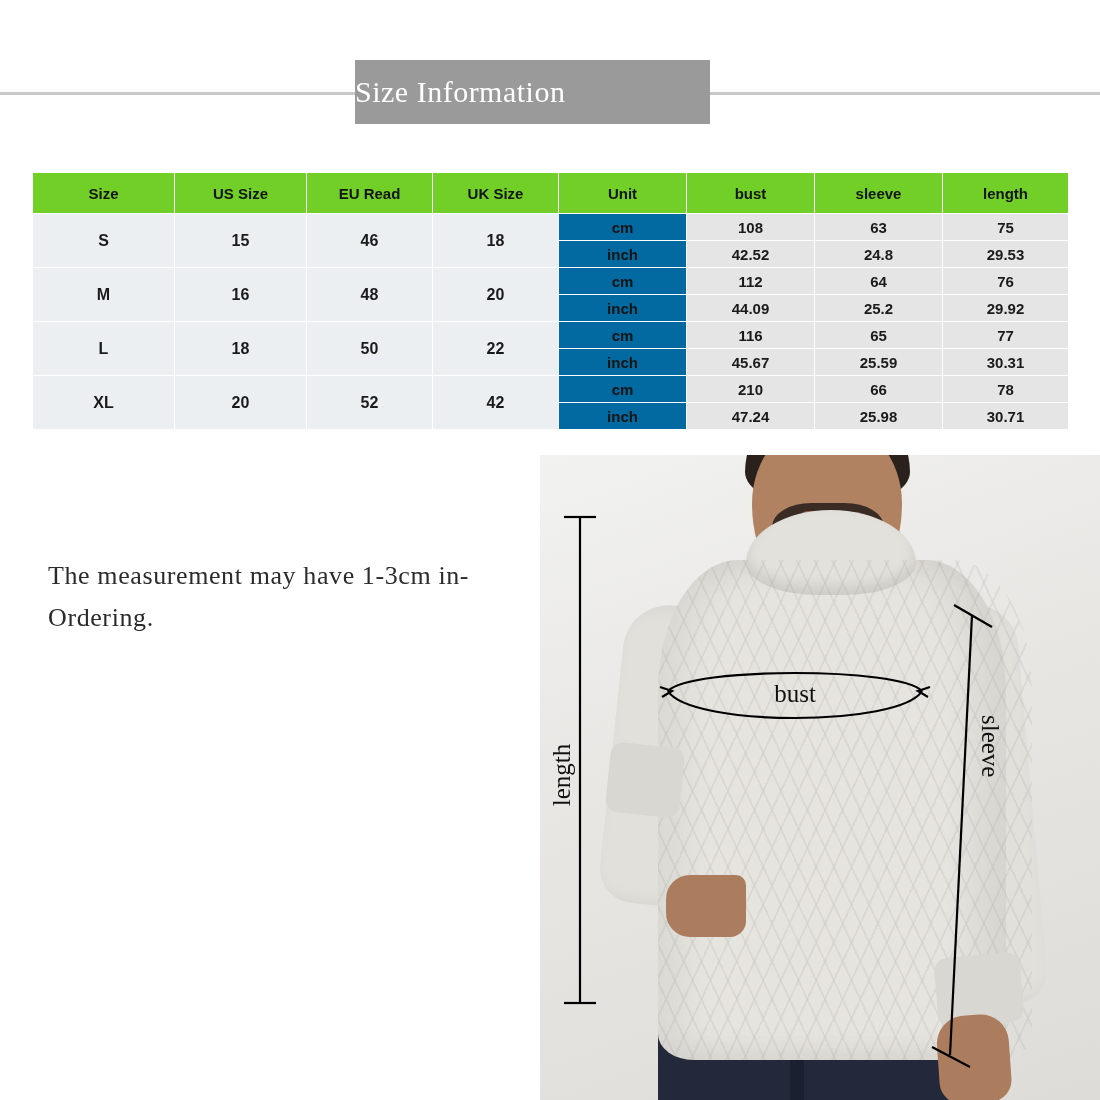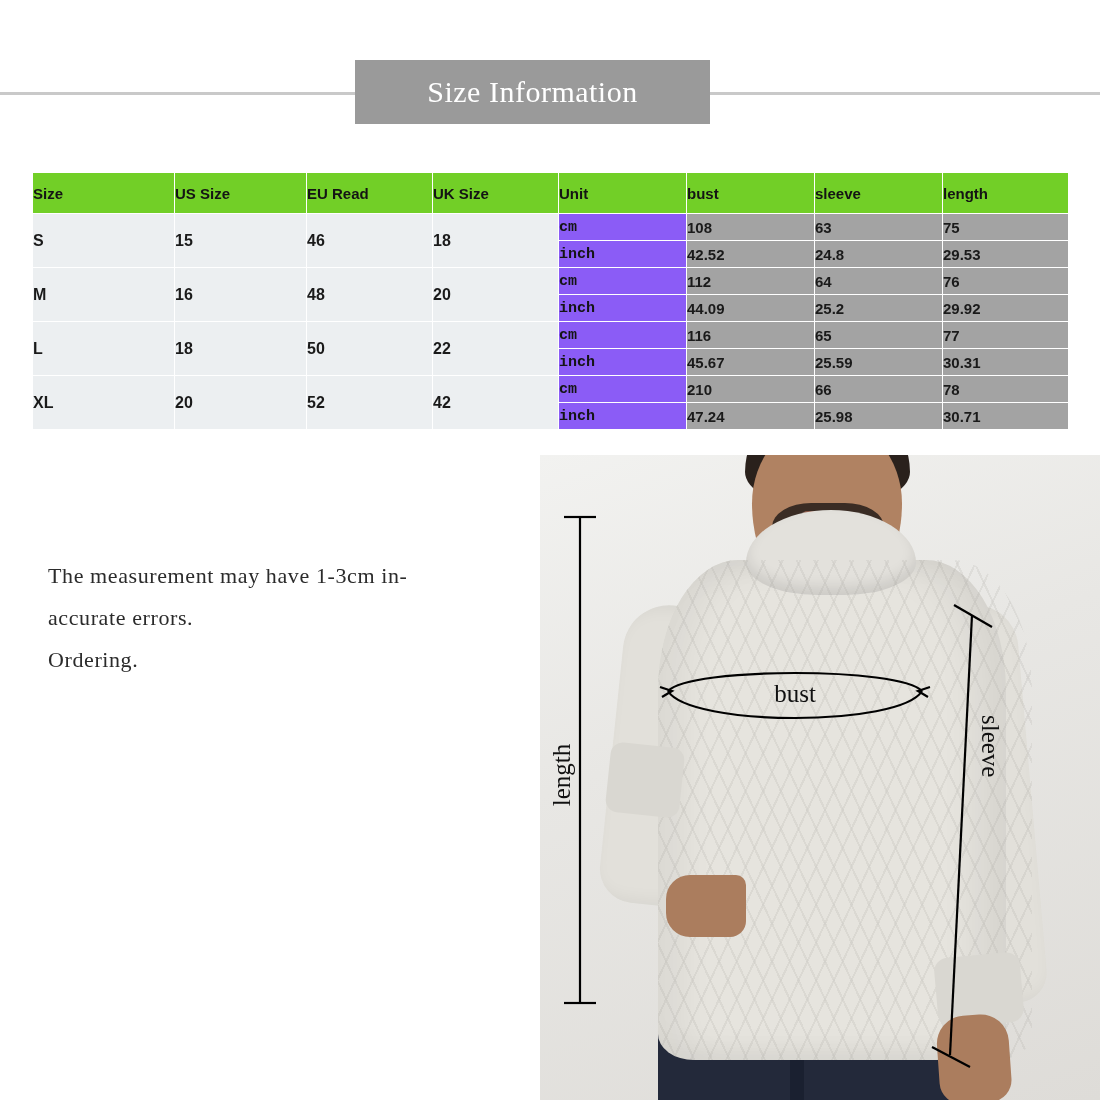--- a/index.html
+++ b/index.html
@@ -35,55 +35,53 @@
     position: absolute;
     top: 0;
     left: 355px;
     width: 355px;
     height: 64px;
     background: #9a9a9a;
     color: #ffffff;
     font-family: "Liberation Serif", serif;
     font-size: 30px;
     line-height: 64px;
-    text-align: center;
     letter-spacing: 0.5px;
   }
 
   
   .size-table {
     position: absolute;
     top: 172px;
     left: 32px;
     width: 1036px;
     border-collapse: collapse;
     table-layout: fixed;
   }
   .size-table td, .size-table th {
     border: 1px solid #ffffff;
-    text-align: left;
+    text-align: center;
     font-size: 15px;
     font-weight: bold;
     color: #1a1a1a;
     padding: 0;
     height: 26px;
   }
   .size-table thead th {
     background: #72cf27;
     color: #141414;
     height: 40px;
     font-size: 15px;
   }
   .size-table tbody td {
-    background: #a3a3a3;
+    background: #e5e5e5;
   }
   .size-table tbody td.unit-cell {
-    background: #8b5cf6;
+    background: #0369a1;
     color: #141414;
-    font-family: Liberation Mono, monospace;
   }
   .size-table tbody td.span-cell {
     background: #eceff1;
     font-size: 16px;
   }
 
   
   col.c-size   { width: 142px; }
   col.c-us     { width: 132px; }
   col.c-eu     { width: 126px; }
@@ -93,21 +91,21 @@
   col.c-sleeve { width: 128px; }
   col.c-length { width: 126px; }
 
   
   .note {
     position: absolute;
     top: 555px;
     left: 48px;
     width: 440px;
     font-family: "Liberation Serif", serif;
-    font-size: 22px;
+    font-size: 26px;
     line-height: 42px;
     color: #2b2b2b;
     letter-spacing: 0.6px;
   }
   .note p { margin: 0; }
 
   
   .photo {
     position: absolute;
     top: 455px;
@@ -397,21 +395,20 @@
       <td class="unit-cell">inch</td>
       <td>47.24</td>
       <td>25.98</td>
       <td>30.71</td>
     </tr>
   </tbody>
 </table>
 
 <div class="note">
   <p>The measurement may have 1-3cm in-</p>
-  <p>accurate errors.</p>
   <p>Ordering.</p>
 </div>
 
 <div class="photo">
   <div class="photo-bg"></div>
 
   <div class="hair"></div>
   <div class="head"></div>
   <div class="beard"></div>
   <div class="lip"></div>

